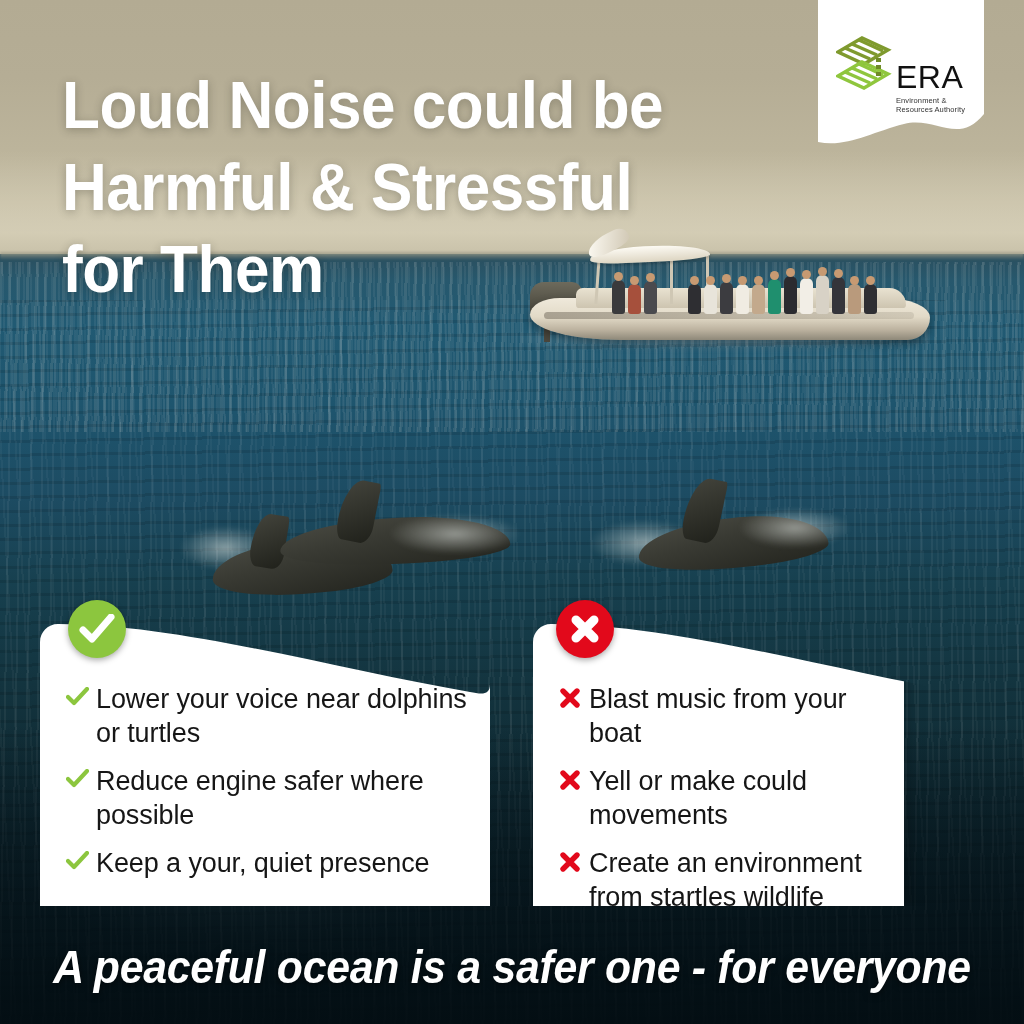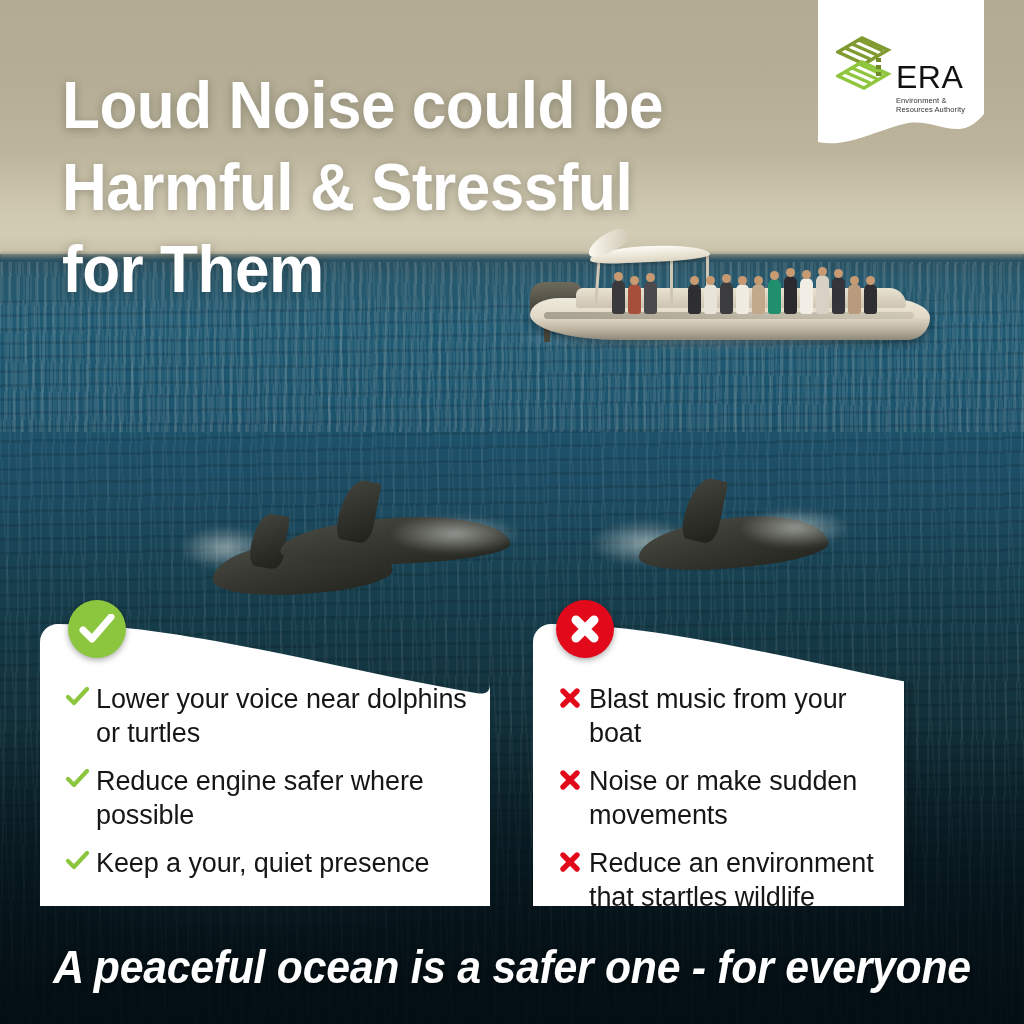--- a/index.html
+++ b/index.html
@@ -398,29 +398,29 @@
             </svg>
         </span>
         <span class="item-text">Blast music from your boat</span>
       </div>
       <div class="item">
         <span class="item-icon">
           <svg width="22" height="22" viewBox="0 0 22 22">
               <path d="M4,4 L18,18 M18,4 L4,18" fill="none" stroke="#e2091b" stroke-width="5.4" stroke-linecap="round"></path>
             </svg>
         </span>
-        <span class="item-text">Noise or make sudden movements</span>
+        <span class="item-text">Yell or make could movements</span>
       </div>
       <div class="item">
         <span class="item-icon">
           <svg width="22" height="22" viewBox="0 0 22 22">
               <path d="M4,4 L18,18 M18,4 L4,18" fill="none" stroke="#e2091b" stroke-width="5.4" stroke-linecap="round"></path>
             </svg>
         </span>
-        <span class="item-text">Reduce an environment that startles wildlife</span>
+        <span class="item-text">Create an environment from startles wildlife</span>
       </div>
     </div>
   </div>
 
   <div class="badge badge-check">
     <svg width="36" height="30" viewBox="0 0 36 30">
         <path d="M4,16 L13,25 L32,3" fill="none" stroke="#ffffff" stroke-width="7" stroke-linecap="round" stroke-linejoin="round"></path>
       </svg>
   </div>
   <div class="badge badge-x">

